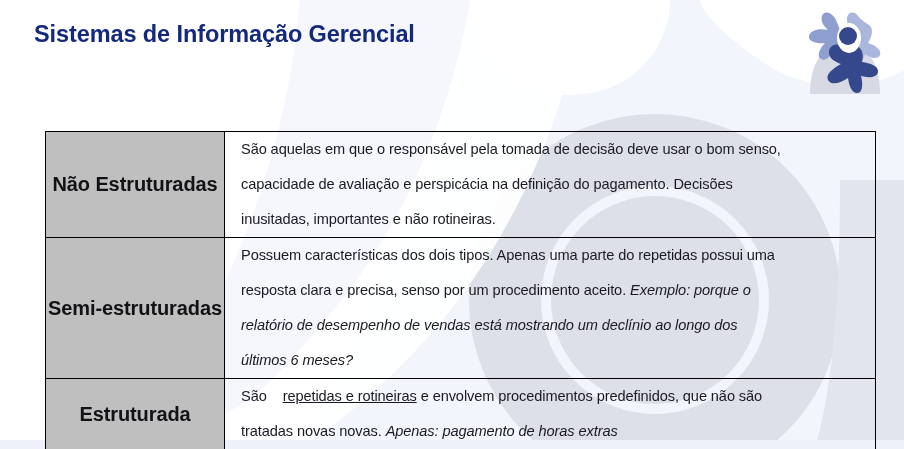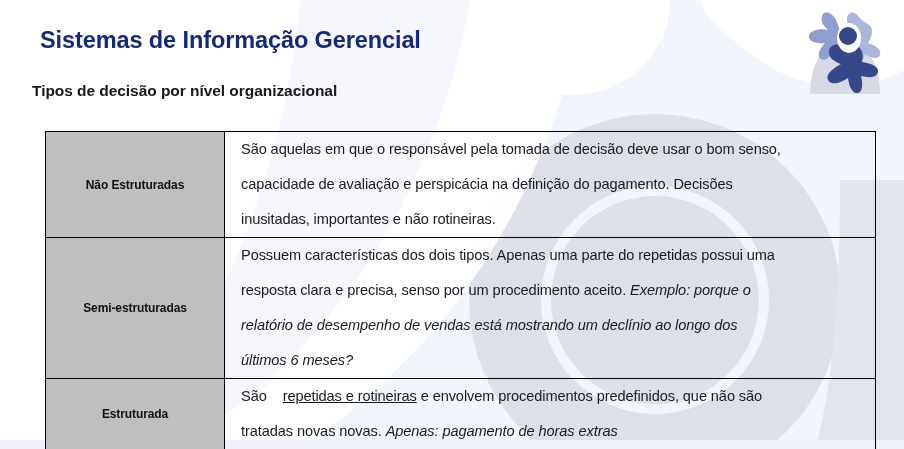--- a/index.html
+++ b/index.html
@@ -41,21 +41,21 @@
     position: absolute;
     left: 0;
     top: 0;
     width: 904px;
     height: 120px;
   }
   .title {
     position: absolute;
     left: 32px;
     top: 19px;
-    margin: 8px;
+    margin: 2px;
     font-size: 23.5px;
     font-weight: bold;
     letter-spacing: -0.1px;
     color: #14287d;
     white-space: nowrap;
   }
   .subtitle {
     position: absolute;
     left: 32px;
     top: 82px;
@@ -89,21 +89,21 @@
   }
   .decision-table td {
     border: 1px solid #000000;
     vertical-align: middle;
     padding: 0;
   }
   .cell-label {
     width: 178px;
     background: #bfbfbf;
     text-align: center;
-    font-size: 12px;
+    font-size: 20px;
     font-weight: bold;
     color: #111116;
     padding: 6px 4px;
     letter-spacing: -0.1px;
   }
   .cell-text {
     width: 650px;
     padding: 9px 0 9px 9px;
     font-size: 14.6px;
     line-height: 35px;
@@ -148,21 +148,20 @@
 
         <path d="M840 180 L904 180 L904 449 L815 449 C835 380 840 280 840 180 Z" fill="#e2e5ee"></path>
 
         <rect x="0" y="440" width="904" height="9" fill="#eef1f9"></rect>
       </g>
     </svg>
   </div>
 
   <div class="header">
     <h1 class="title">Sistemas de Informação Gerencial</h1>
-    <h2 class="subtitle">Tipos de decisão por nível organizacional</h2>
 
     <div class="logo">
       <svg viewBox="0 0 104 92" xmlns="http://www.w3.org/2000/svg" aria-hidden="true">
 
         <path d="M18 92 C18 58 34 40 53 40 C72 40 88 58 88 92 Z" fill="#d7dae4"></path>
 
         <path d="M44 18 C40 10 32 8 30 14 C28 20 33 25 36 28 C28 26 18 28 17 34 C16 40 26 42 33 41 C28 46 24 54 29 57 C34 60 40 53 43 46 C45 54 49 62 54 60 C58 58 56 49 53 42 C50 34 47 25 44 18 Z" fill="#8e9ece"></path>
 
         <path d="M66 14 C62 8 55 10 55 17 C55 24 59 31 62 37 C55 36 46 38 46 44 C46 50 55 51 62 49 C58 55 56 63 61 65 C66 67 71 59 73 52 C78 56 86 58 88 53 C90 48 83 43 76 41 C80 35 82 26 77 23 C73 20 69 18 66 14 Z" fill="#aab6dc"></path>
 

